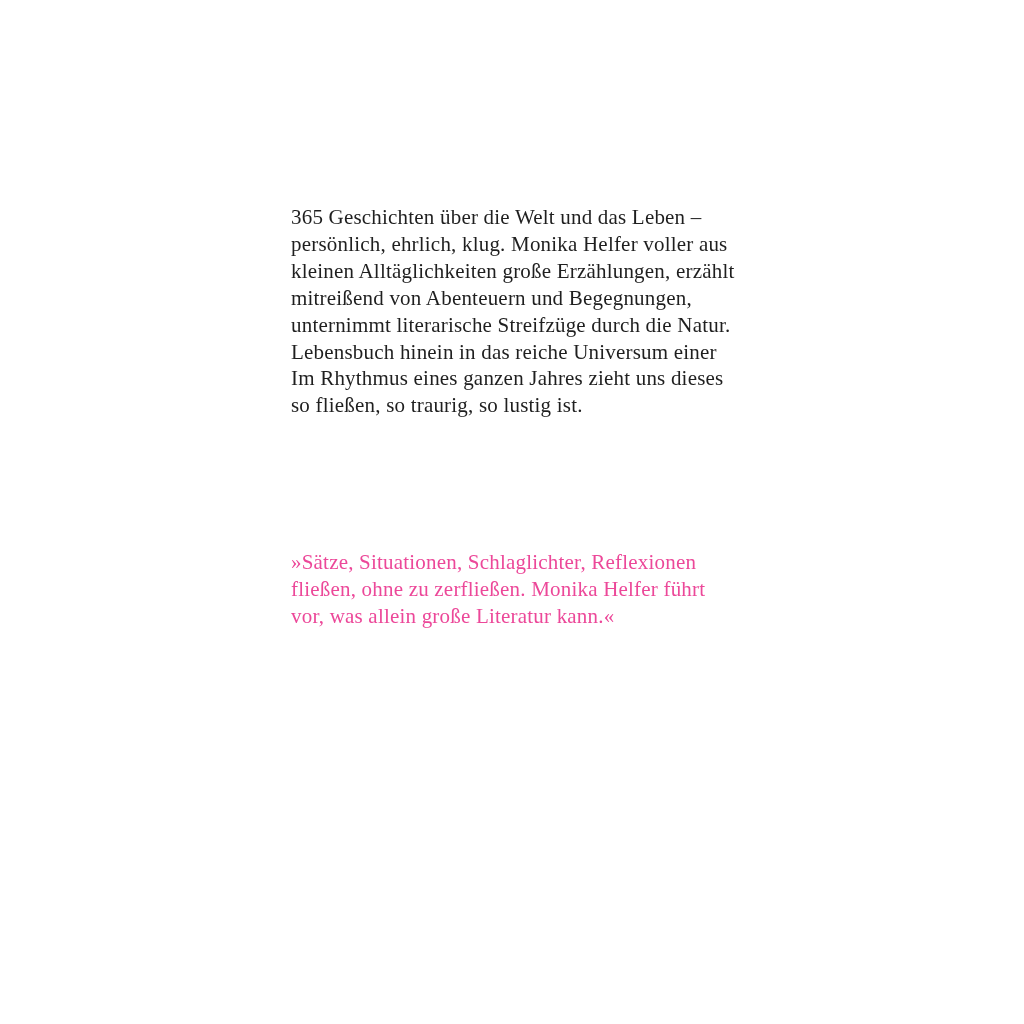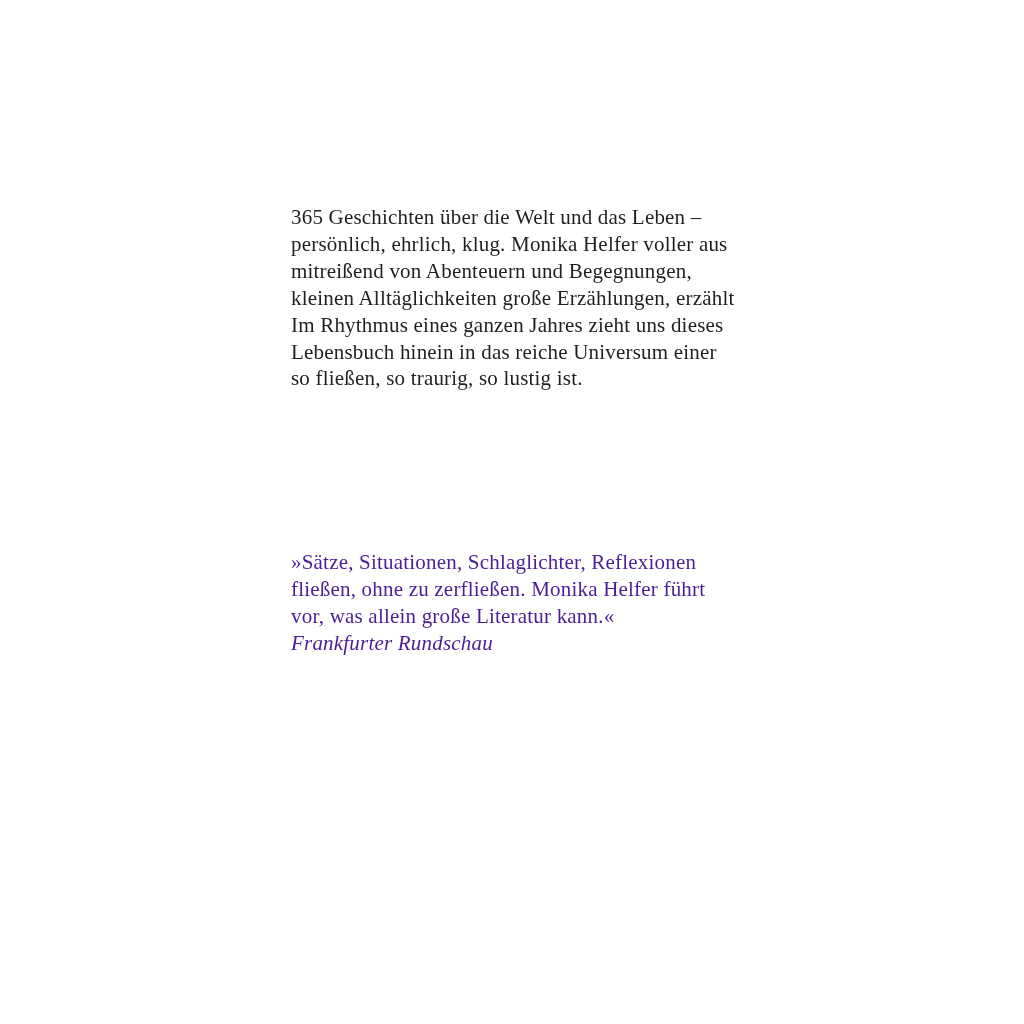--- a/index.html
+++ b/index.html
@@ -26,21 +26,21 @@
     letter-spacing: 0.2px;
   }
   .blurb .line {
     white-space: nowrap;
   }
   .quote {
     position: absolute;
     left: 291px;
     top: 549px;
     width: 460px;
-    color: #4c1d95;
+    color: #ec4899;
     font-size: 21px;
     line-height: 26.9px;
     letter-spacing: 0.2px;
   }
   .quote .line {
     white-space: nowrap;
   }
   .quote .source {
     font-style: italic;
     white-space: nowrap;
@@ -68,31 +68,31 @@
   }
 </style>
 </head>
 <body>
 
 <div class="page">
 
   <div class="blurb">
     <div class="line">365 Geschichten über die Welt und das Leben –</div>
     <div class="line">persönlich, ehrlich, klug. Monika Helfer voller aus</div>
+    <div class="line">kleinen Alltäglichkeiten große Erzählungen, erzählt</div>
     <div class="line">mitreißend von Abenteuern und Begegnungen,</div>
-    <div class="line">kleinen Alltäglichkeiten große Erzählungen, erzählt</div>
+    <div class="line">unternimmt literarische Streifzüge durch die Natur.</div>
+    <div class="line">Lebensbuch hinein in das reiche Universum einer</div>
     <div class="line">Im Rhythmus eines ganzen Jahres zieht uns dieses</div>
-    <div class="line">Lebensbuch hinein in das reiche Universum einer</div>
     <div class="line">so fließen, so traurig, so lustig ist.</div>
   </div>
 
   <div class="quote">
     <div class="line">»Sätze, Situationen, Schlaglichter, Reflexionen</div>
     <div class="line">fließen, ohne zu zerfließen. Monika Helfer führt</div>
     <div class="line">vor, was allein große Literatur kann.«</div>
-    <div class="source">Frankfurter Rundschau</div>
   </div>
 
   <div class="footer">hanser-literaturverlage.de</div>
 
   <div class="speck"></div>
 
 </div>
 
 </body></html>

